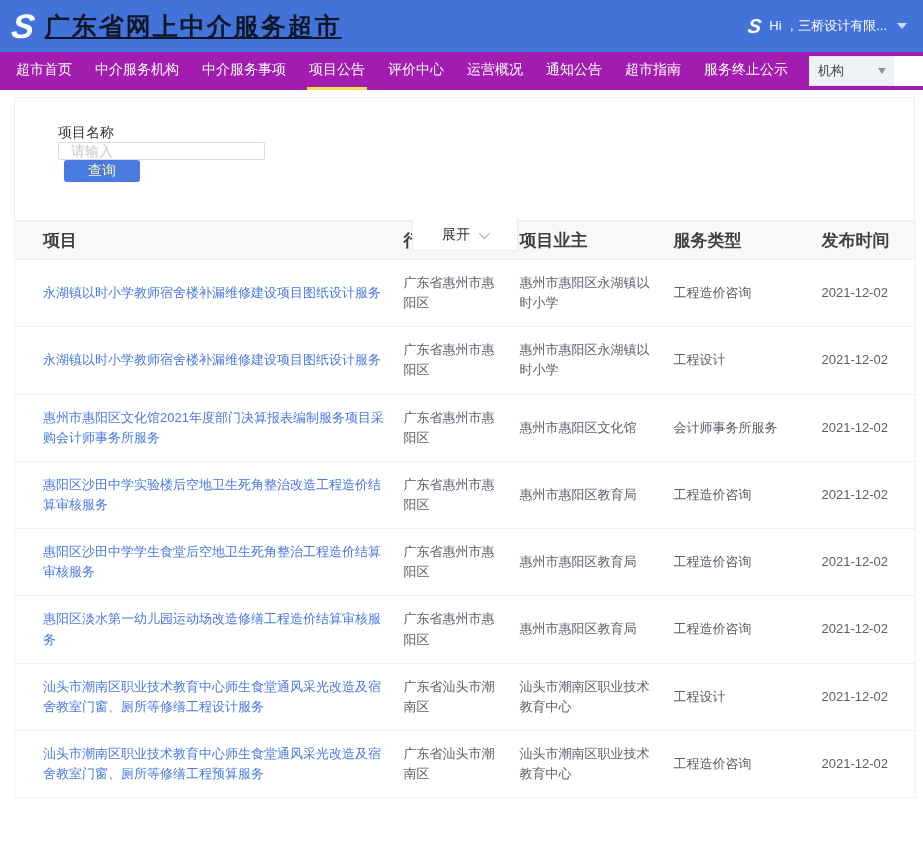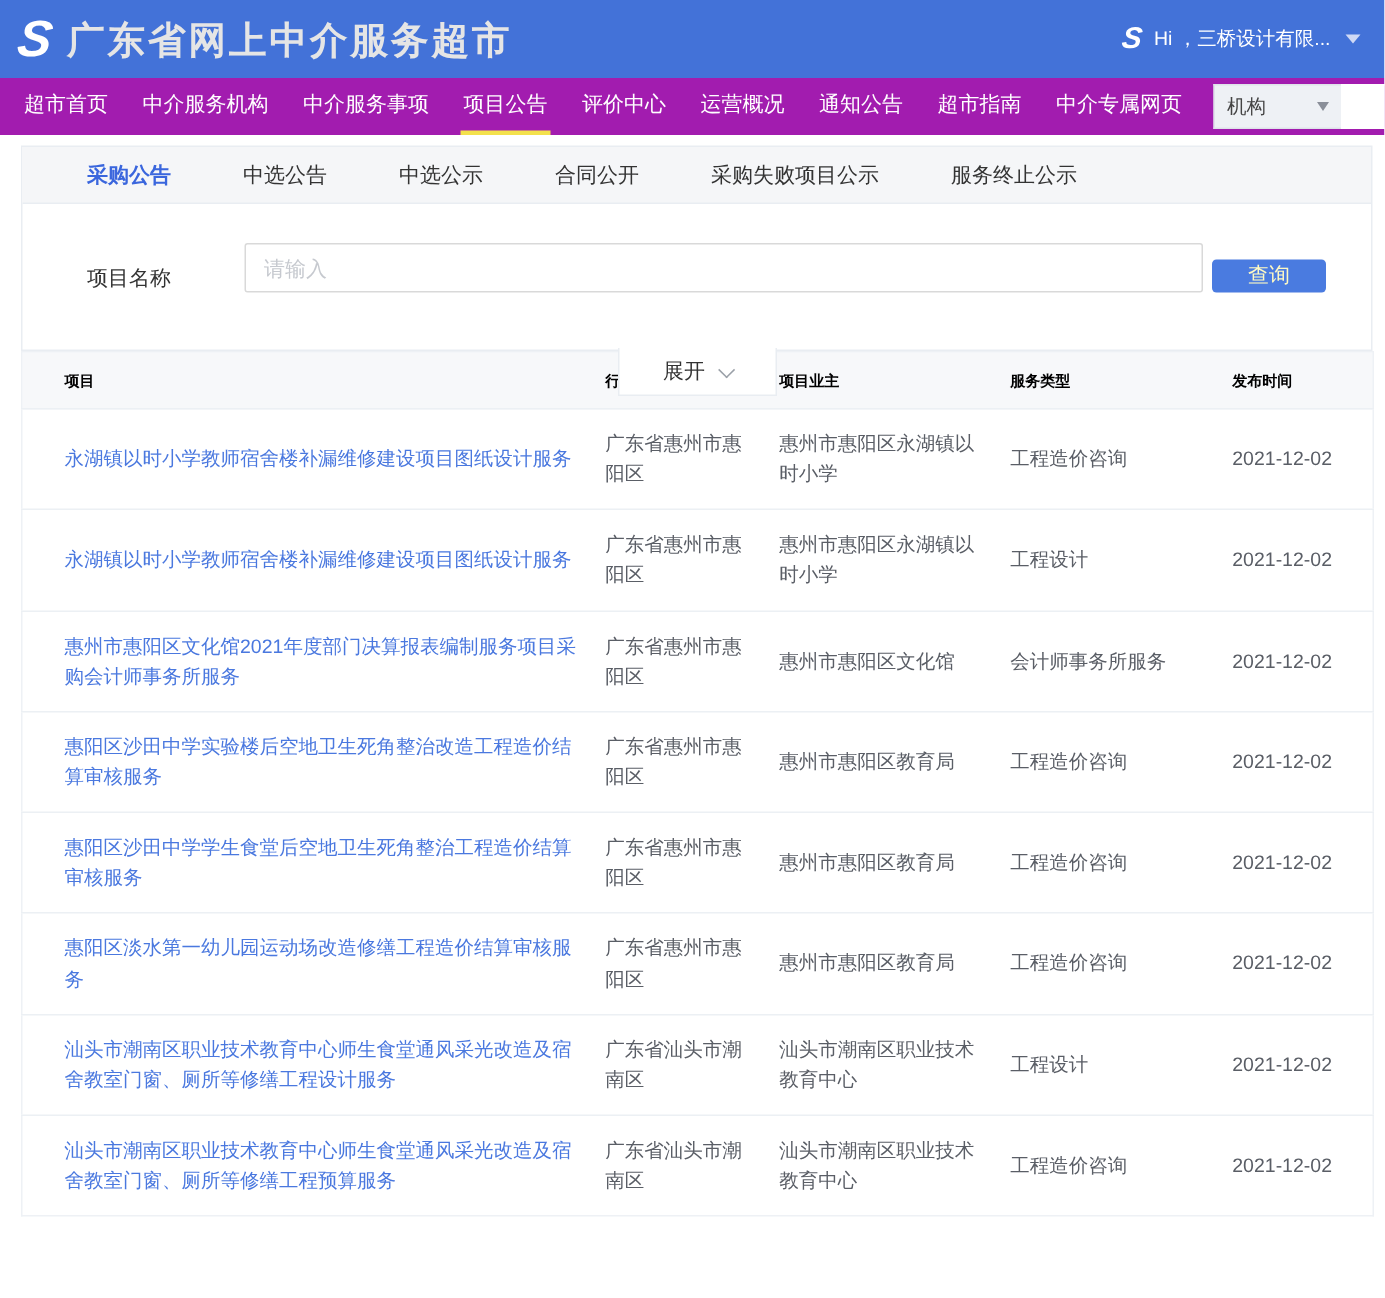--- a/index.html
+++ b/index.html
@@ -5,21 +5,21 @@
   * { box-sizing: border-box; margin: 0; padding: 0; }
   html,body { width: 923px; height: 865px; overflow: hidden; background:#fff;
     font-family: "Liberation Sans", "DejaVu Sans", sans-serif; }
 
   
   .topbar { background:#4372d8; height:52px; display:flex; align-items:center;
     justify-content:space-between; padding:0 16px 0 12px; }
   .brand { display:flex; align-items:center; }
   .logo-s { color:#fff; font-size:34px; line-height:1; font-weight:bold; font-style:italic;
     transform:skewX(-8deg); margin-right:10px; }
-  .site-title { color:#e5e5e5; font-size:25px; font-weight:bold; letter-spacing:2px; }
+  .site-title { color:#0f172a; font-size:25px; font-weight:bold; letter-spacing:2px;text-decoration:underline; }
   .account { display:flex; align-items:center; color:#fff; font-size:13px; cursor:pointer; }
   .account .mini-logo { font-size:20px; font-weight:bold; font-style:italic; transform:skewX(-8deg);
     margin-right:8px; }
   .caret-down { width:0; height:0; border-left:5px solid transparent; border-right:5px solid transparent;
     border-top:6px solid #cfd9f5; margin-left:10px; }
 
   
   .navbar { background:#a21caf; height:38px; display:flex; align-items:stretch; padding:0 8px 0 14px; }
   .nav-items { display:flex; align-items:stretch; flex:1; }
   .nav-item { color:#fff; font-size:14px; display:flex; align-items:center; padding:0 2px;
@@ -33,38 +33,38 @@
   .nav-search input { height:30px; width:108px; border:1px solid #fff; outline:none; font-size:13px;
     padding:0 6px; }
 
   
   .content { width:901px; margin:7px 8px 0 14px; }
   .card { border:1px solid #e9edf2; background:#fff; position:relative; }
   .tabbar { background:#f5f6f8; border-bottom:1px solid #e9edf2; height:38px; display:flex;
     align-items:center; padding-left:43px; }
   .tab { font-size:14px; color:#333; margin-right:48px; cursor:pointer; white-space:nowrap; }
   .tab.active { color:#3a66dd; font-weight:bold; }
-  .filter-row { display:flex; align-items:flex-end; padding:26px 30px 38px 43px; }
+  .filter-row { display:flex; align-items:flex-start; padding:26px 30px 38px 43px;flex-direction:column; }
   .filter-label { font-size:14px; color:#333; width:70px; margin-right:35px; white-space:nowrap; }
   .filter-input { flex:1; height:33px; border:1px solid #d9d9d9; border-radius:2px; padding:0 12px;
     font-size:14px; color:#333; outline:none; }
   .filter-input::placeholder { color:#c6c9cf; }
   .query-btn { width:76px; height:22px; margin-left:6px; background:#4a7be0; color:#fef9c3; border:none;
     border-radius:3px; font-size:14px; cursor:pointer; }
   .expand-tab { position:absolute; top:100%; left:50%; transform:translateX(-50%); margin-top:-1px;
     width:106px; height:32px; background:#fff; border:1px solid #e9edf2; border-top:none;
     display:flex; align-items:center; justify-content:center; font-size:14px; color:#333; cursor:pointer; }
   .chev { width:8px; height:8px; border-right:1px solid #9aa0a8; border-bottom:1px solid #9aa0a8;
     transform:rotate(45deg) translateY(-2px); margin-left:9px; }
 
   
   .summary { font-size:12px; color:#333; margin:46px 0 8px 0; }
   table.results { width:901px; border-collapse:collapse; table-layout:fixed;
     border:1px solid #eef1f5; }
-  table.results thead th { background:#f7f8fa; font-size:10px; color:#000000; text-align:left;
+  table.results thead th { background:#f7f8fa; font-size:17px; color:#404040; text-align:left;
     font-weight:bold; height:38px; padding:0 16px 0 0; }
   table.results th:first-child, table.results td:first-child { padding-left:28px; }
   table.results tbody td { font-size:13px; color:#5a5e66; padding:13px 16px 13px 0;
     border-top:1px solid #ecf0f4; vertical-align:middle; line-height:1.55; }
   a.project-link { color:#4a78df; text-decoration:none; cursor:pointer; }
 </style>
 </head>
 <body>
 
 <div class="topbar">
@@ -82,43 +82,35 @@
 <div class="navbar">
   <div class="nav-items">
     <div class="nav-item">超市首页</div>
       <div class="nav-item">中介服务机构</div>
       <div class="nav-item">中介服务事项</div>
       <div class="nav-item active">项目公告</div>
       <div class="nav-item">评价中心</div>
       <div class="nav-item">运营概况</div>
       <div class="nav-item">通知公告</div>
       <div class="nav-item">超市指南</div>
-      <div class="nav-item">中介专属网页</div>
+      <div class="nav-item">服务终止公示</div>
   </div>
   <div class="nav-search">
     <div class="search-cat">
       <span>机构</span>
       <span class="caret-down"></span>
     </div>
     <input type="text" value="" style="">
 
   </div>
 </div>
 
 <div class="content">
 
   <div class="card">
-    <div class="tabbar">
-      <div class="tab active">采购公告</div>
-        <div class="tab">中选公告</div>
-        <div class="tab">中选公示</div>
-        <div class="tab">合同公开</div>
-        <div class="tab">采购失败项目公示</div>
-        <div class="tab">服务终止公示</div>
-    </div>
     <div class="filter-row">
       <span class="filter-label">项目名称</span>
       <input class="filter-input" type="text" placeholder="请输入" style="">
       <button class="query-btn">查询</button>
     </div>
     <div class="expand-tab">
       <span>展开</span>
       <span class="chev"></span>
     </div>
   </div>

